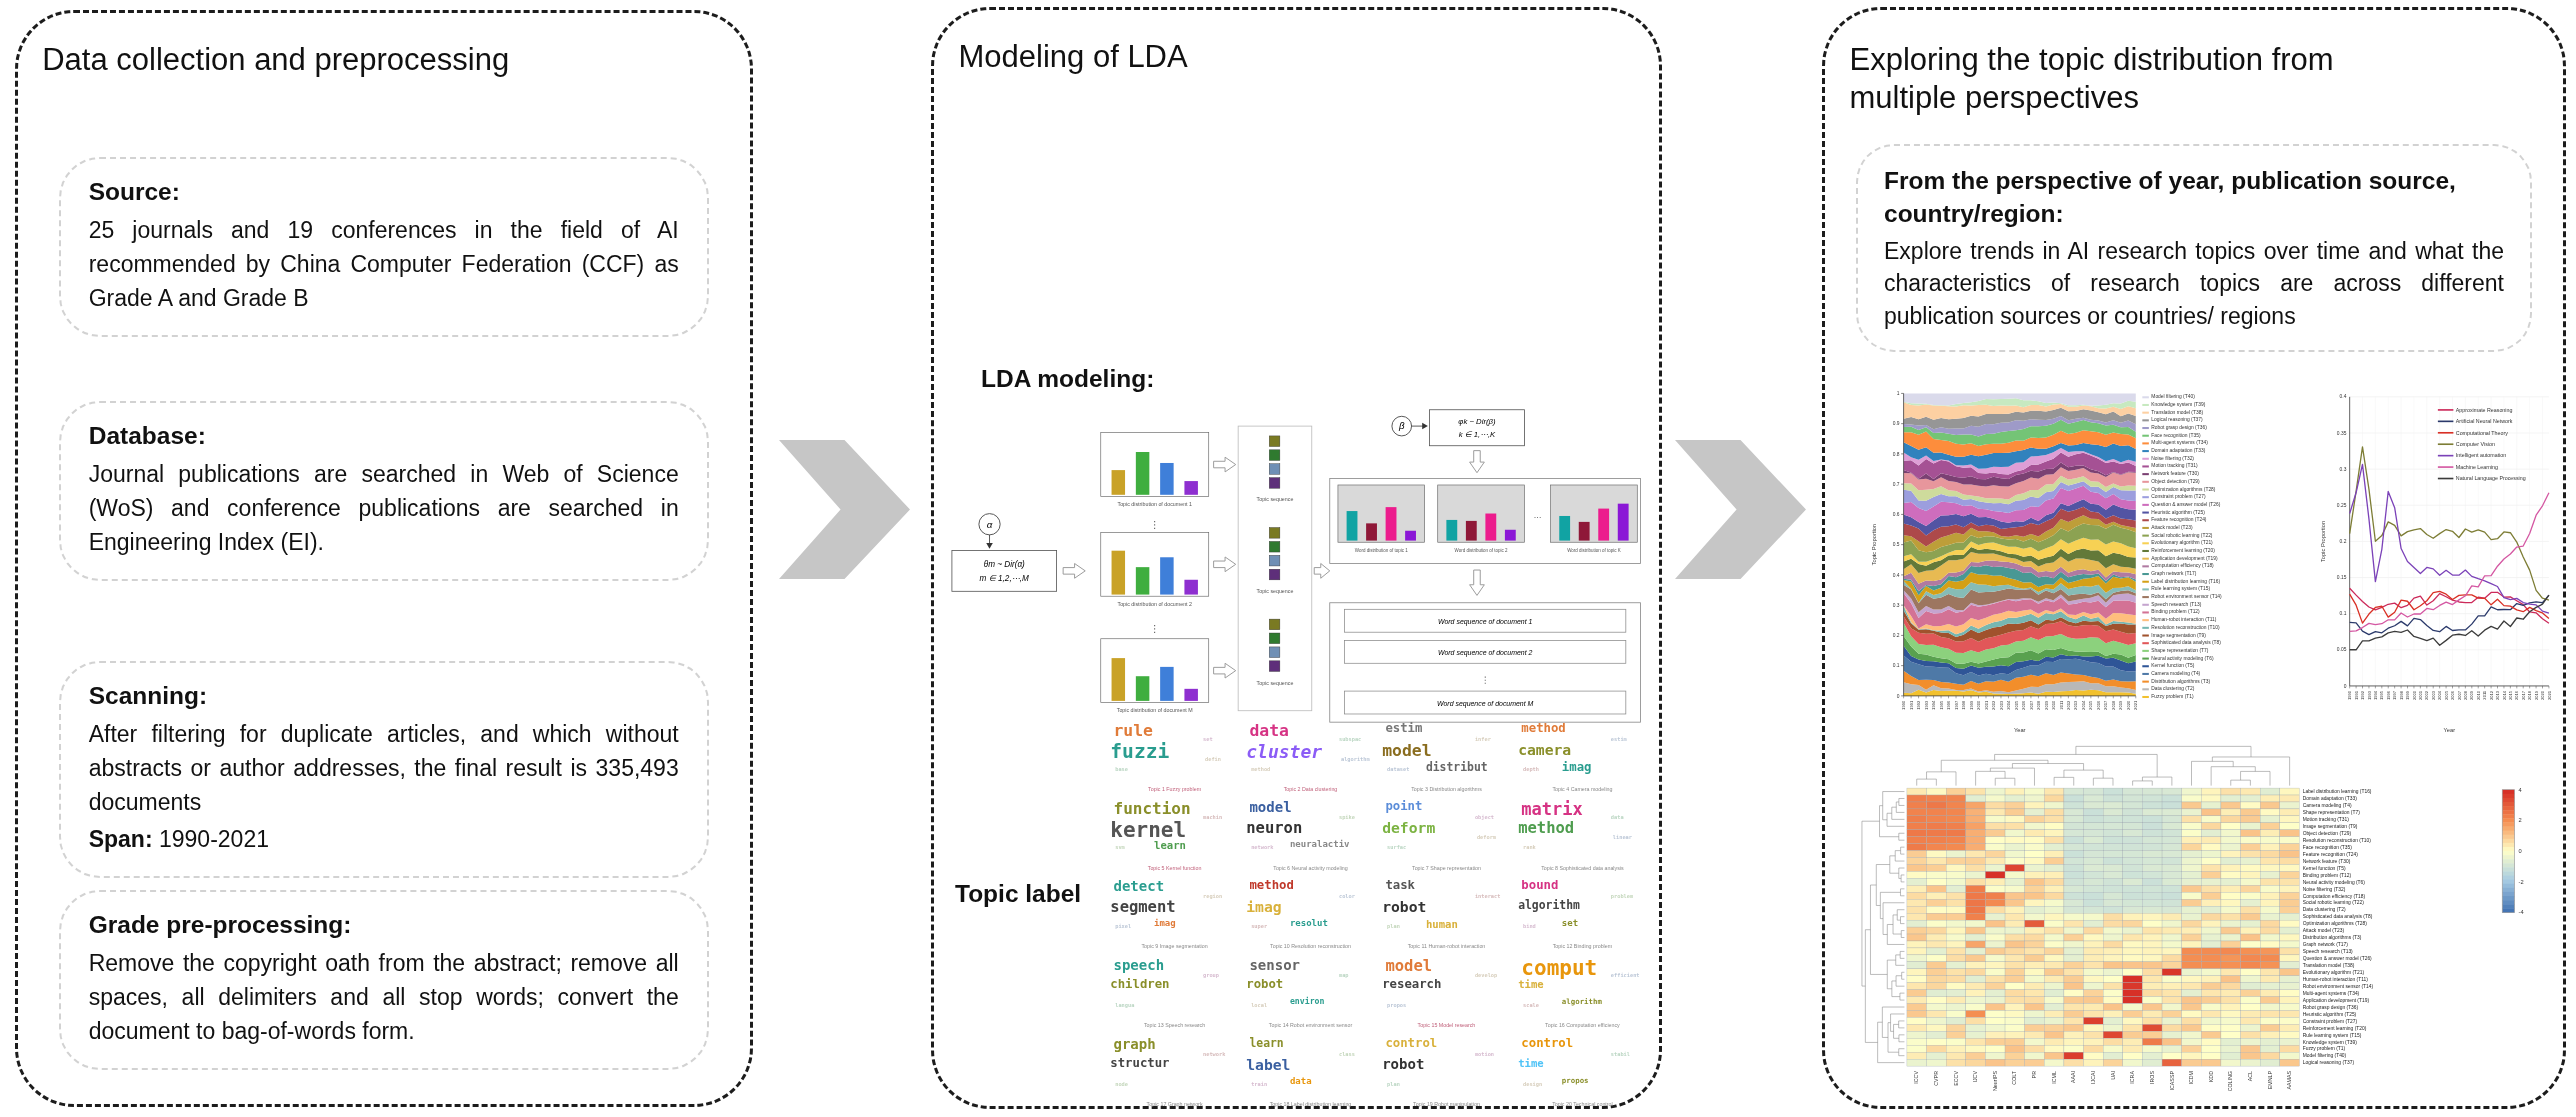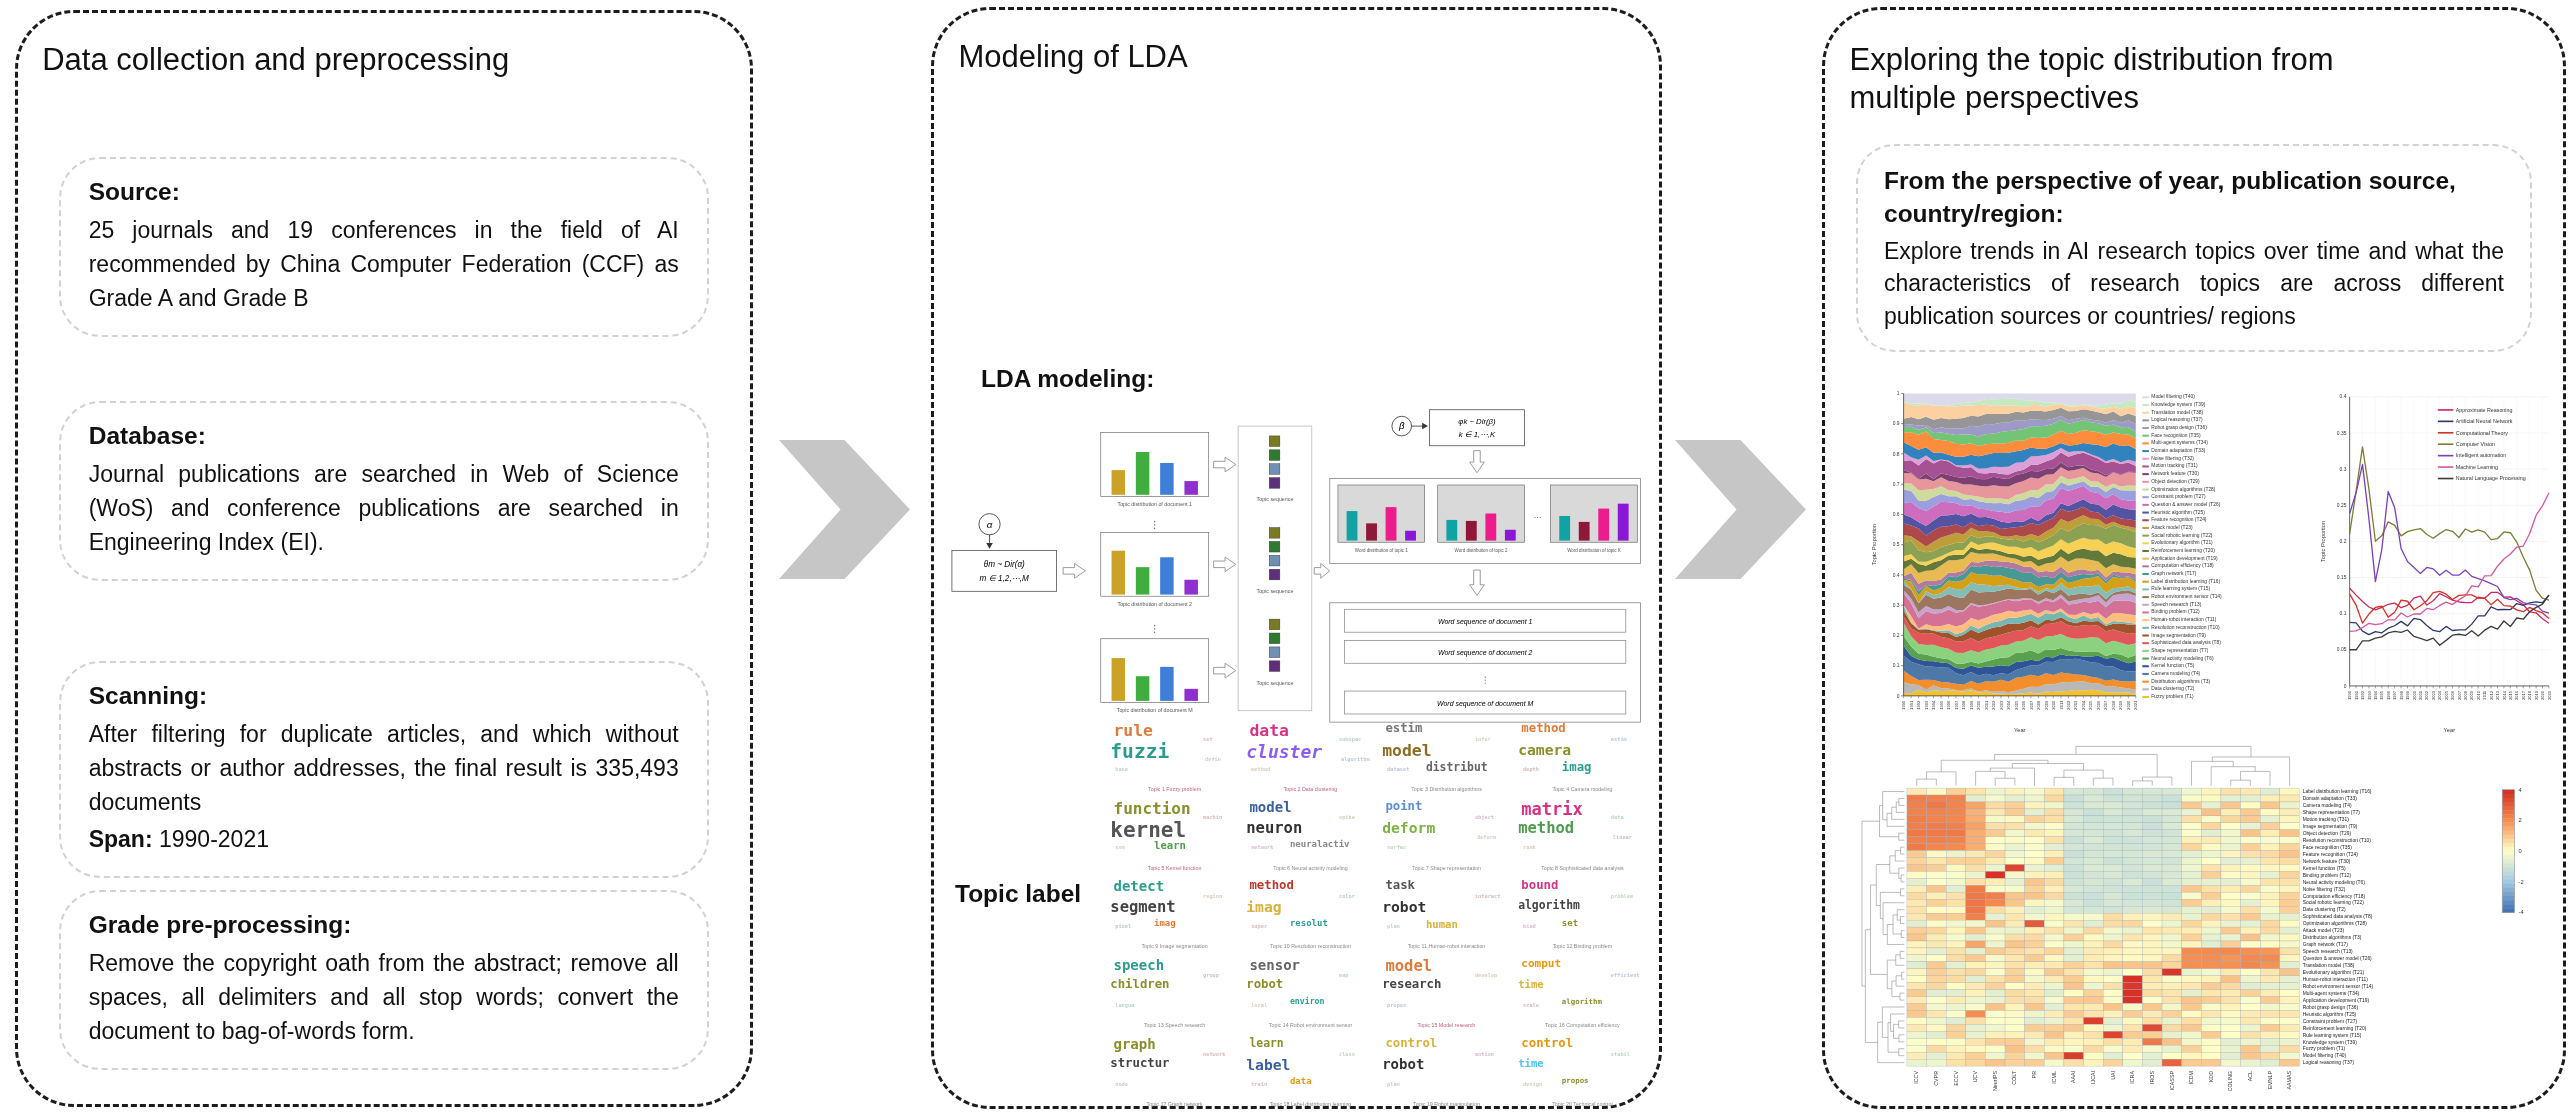--- a/index.html
+++ b/index.html
@@ -282,21 +282,21 @@
           <div class="cap" style="color: rgb(136, 136, 136);">Topic 14 Robot environment sensor</div>
         </div>
         <div class="cloud">
           <span class="w" style="color: rgb(224, 123, 57); font-size: 15.5px; left: 6.5px; top: 8.2px;">model</span>
           <span class="w" style="color: rgb(68, 68, 68); font-size: 12.3px; left: 3.3px; top: 28px;">research</span>
           <span class="f" style="color: rgb(201, 189, 165); left: 96px; top: 21px;">develop</span>
           <span class="f" style="color: rgb(165, 180, 201); left: 8.2px; top: 51px;">propos</span>
           <div class="cap" style="color: rgb(192, 96, 122);">Topic 15 Model research</div>
         </div>
         <div class="cloud">
-          <span class="w" style="color: rgb(232, 150, 12); font-size: 11px; left: 6.5px; top: 8.2px;">comput</span>
+          <span class="w" style="color: rgb(232, 150, 12); font-size: 21px; left: 6.5px; top: 8.2px;">comput</span>
           <span class="w" style="color: rgb(217, 177, 59); font-size: 10.6px; left: 3.3px; top: 28px;">time</span>
           <span class="w" style="color: rgb(138, 143, 42); font-size: 7.4px; left: 47px; top: 47px;">algorithm</span>
           <span class="f" style="color: rgb(165, 180, 201); left: 96px; top: 21px;">efficient</span>
           <span class="f" style="color: rgb(201, 165, 165); left: 8.2px; top: 51px;">scale</span>
           <div class="cap" style="color: rgb(136, 136, 136);">Topic 16 Computation efficiency</div>
         </div>
         <div class="cloud">
           <span class="w" style="color: rgb(138, 143, 42); font-size: 14px; left: 6.5px; top: 8.2px;">graph</span>
           <span class="w" style="color: rgb(68, 68, 68); font-size: 12.3px; left: 3.3px; top: 28px;">structur</span>
           <span class="f" style="color: rgb(201, 165, 165); left: 96px; top: 21px;">network</span>

